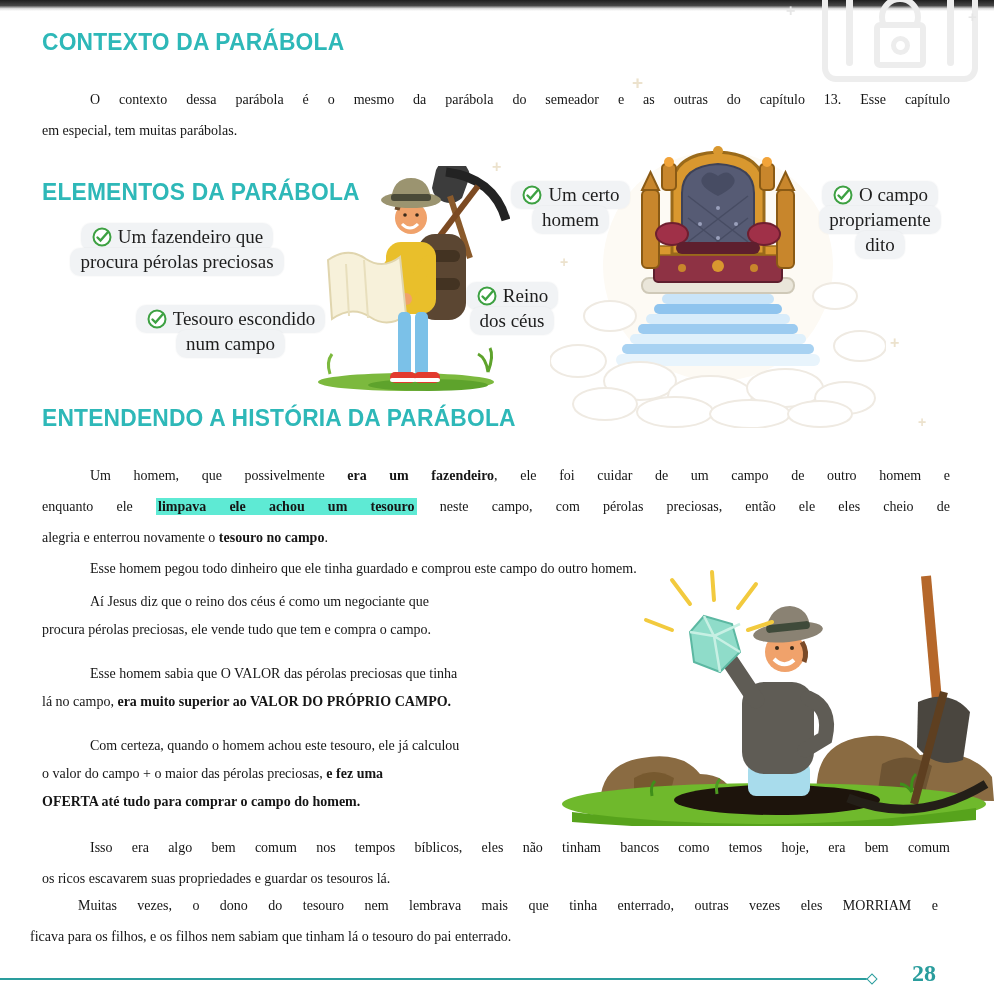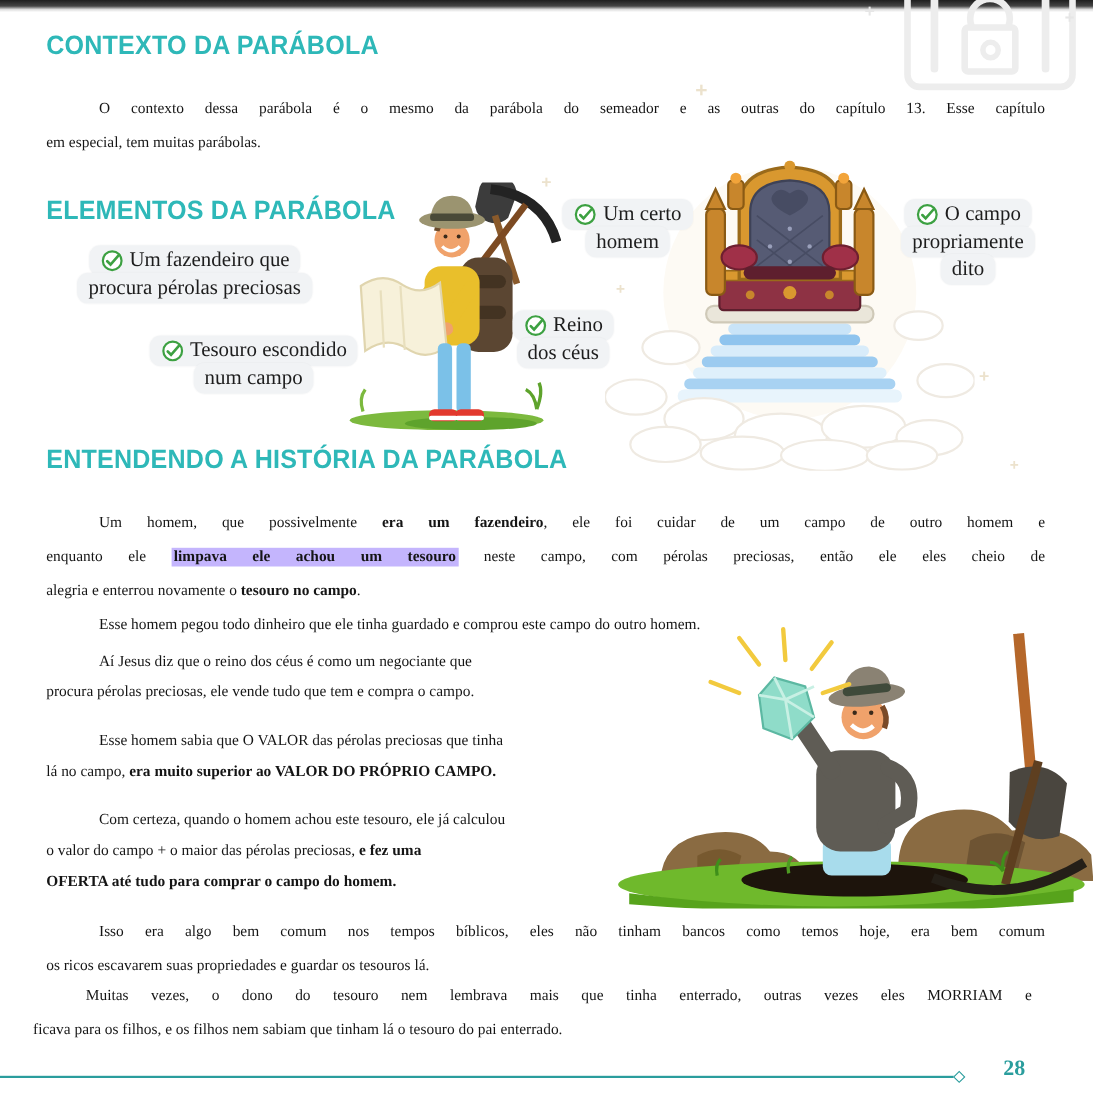--- a/index.html
+++ b/index.html
@@ -11,21 +11,21 @@
   
   .h{position:absolute;left:42px;font-family:"Liberation Sans", sans-serif;font-weight:bold;
      color:#2eb8b8;font-size:24px;letter-spacing:.2px;transform:scaleX(.95);transform-origin:left center;white-space:nowrap;}
   
   .para{position:absolute;font-size:14px;line-height:31px;color:#151515;}
   .para .line{white-space:nowrap;}
   .line.indent{text-indent:48px;}
   .line.just{text-align:justify;text-align-last:justify;white-space:normal;}
   .seg-n{font-weight:normal;text-align:center;}
   .seg-b{font-weight:bold;}
-  .seg-hb{font-weight:bold;background:#c4b5fd;padding:1px 2px;}
+  .seg-hb{font-weight:bold;background:#5eead4;padding:1px 2px;}
   .narrow .line{line-height:28px;}
   
   .chip{position:absolute;display:flex;flex-direction:column;align-items:center;
         font-size:19px;color:#1d1d1d;}
   .chip-line{background:#f1f3f5;border-radius:10px;padding:3px 10px;margin-top:-3px;
              white-space:nowrap;display:flex;align-items:flex-start;gap:5px;box-shadow:0 0 0 1px rgba(0,0,0,0.015);}
   .check{width:22px;height:22px;flex:0 0 auto;}
   
   .wm{position:absolute;left:822px;top:-46px;width:144px;height:116px;border:6px solid #ededed;border-radius:14px;}
   .wm .bar{position:absolute;top:34px;bottom:10px;width:7px;background:#ededed;border-radius:4px;}
@@ -35,21 +35,21 @@
   .wm .lockbody{position:absolute;left:50%;top:62px;width:40px;height:34px;margin-left:-26px;
                 border:6px solid #ededed;border-radius:6px;background:#fff;}
   .wm .keyhole{position:absolute;left:50%;top:8px;width:9px;height:9px;margin-left:-9.5px;
                border:5px solid #ededed;border-radius:50%;}
   .sparkle{position:absolute;font-family:"Liberation Sans", sans-serif;font-weight:bold;}
   
   .foot-line{position:absolute;left:0;top:978px;width:868px;border-top:2px solid #2a9d9d;}
   .foot-diamond{position:absolute;left:868px;top:975px;width:6px;height:6px;border:1.5px solid #2a9d9d;
                 background:#fff;transform:rotate(45deg);}
   .page-num{position:absolute;left:912px;top:960px;width:60px;font-family:"Liberation Serif", serif;
-            font-weight:bold;font-size:20px;color:#2a9d9d;}
+            font-weight:bold;font-size:24px;color:#2a9d9d;}
   .illu{position:absolute;}
 </style>
 </head>
 <body>
 
 <div class="page">
 
   <div class="top-bar"></div>
 
   <div class="wm">

